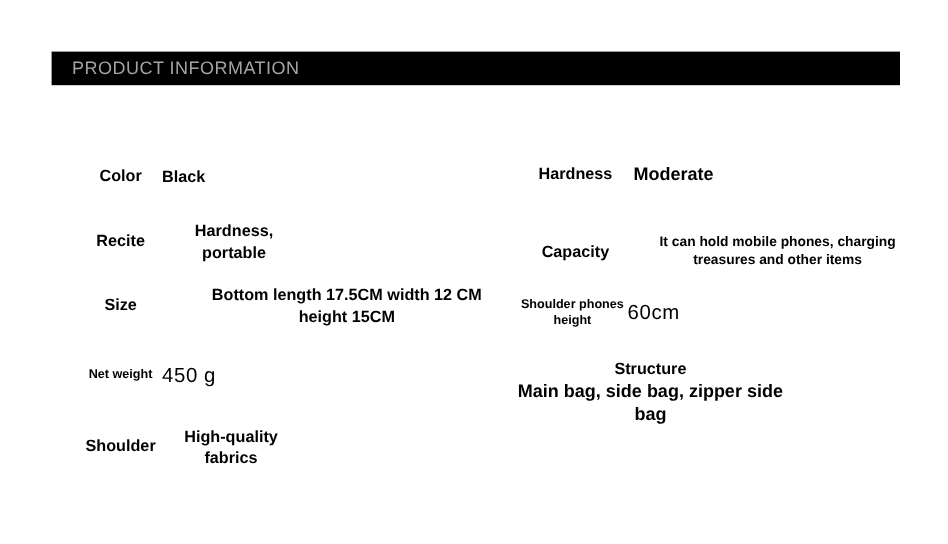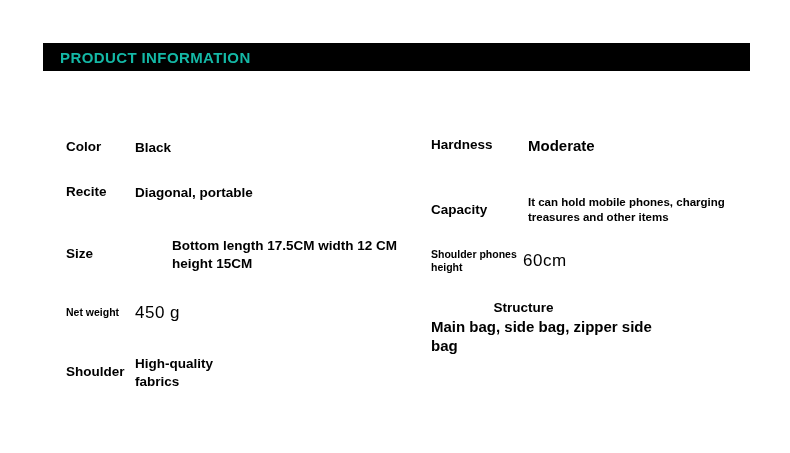--- a/index.html
+++ b/index.html
@@ -22,23 +22,23 @@
     position: absolute;
     left: 43px;
     top: 43px;
     width: 707px;
     height: 28px;
     background: #000000;
     display: flex;
     align-items: center;
   }
   .header-title {
-    color: #14b8a6;
+    color: #a3a3a3;
     font-size: 15px;
-    font-weight: 700;
+    font-weight: 400;
     letter-spacing: 0.4px;
     margin-left: 17px;
     white-space: nowrap;
   }
 
   
   .specs {
     position: absolute;
     left: 0;
     top: 110px;
@@ -88,41 +88,41 @@
   .r-size       { top: 127px; gap: 37px; }
   .r-netweight  { top: 192px; }
   .r-material   { top: 245px; }
 
   .r-hardness   { top: 26px;  }
   .r-capacity   { top: 85px;  }
   .r-strap      { top: 138px; }
   .r-structure  { top: 190px; flex-direction: column; }
 
   
-  .align-mid  { align-items: center; }
+  .align-mid  { align-items: center; text-align: center; }
 </style>
 </head>
 <body>
 
 <div class="header-bar">
   <span class="header-title">PRODUCT INFORMATION</span>
 </div>
 
 <div class="specs">
 
   <div class="col col-left">
 
     <div class="spec-row r-color align-mid">
       <span class="spec-label lbl-m">Color</span>
       <span class="spec-value val-md">Black</span>
     </div>
 
     <div class="spec-row r-recite align-mid">
       <span class="spec-label lbl-m">Recite</span>
-      <span class="spec-value val-md" style="max-width:120px;">Diagonal, portable</span>
+      <span class="spec-value val-md" style="max-width:120px;">Hardness, portable</span>
     </div>
 
     <div class="spec-row r-size align-mid">
       <span class="spec-label lbl-m">Size</span>
       <span class="spec-value val-md" style="max-width:246px;">Bottom length 17.5CM width 12 CM height 15CM</span>
     </div>
 
     <div class="spec-row r-netweight align-mid">
       <span class="spec-label lbl-s">Net weight</span>
       <span class="spec-value val-thin">450 g</span>

